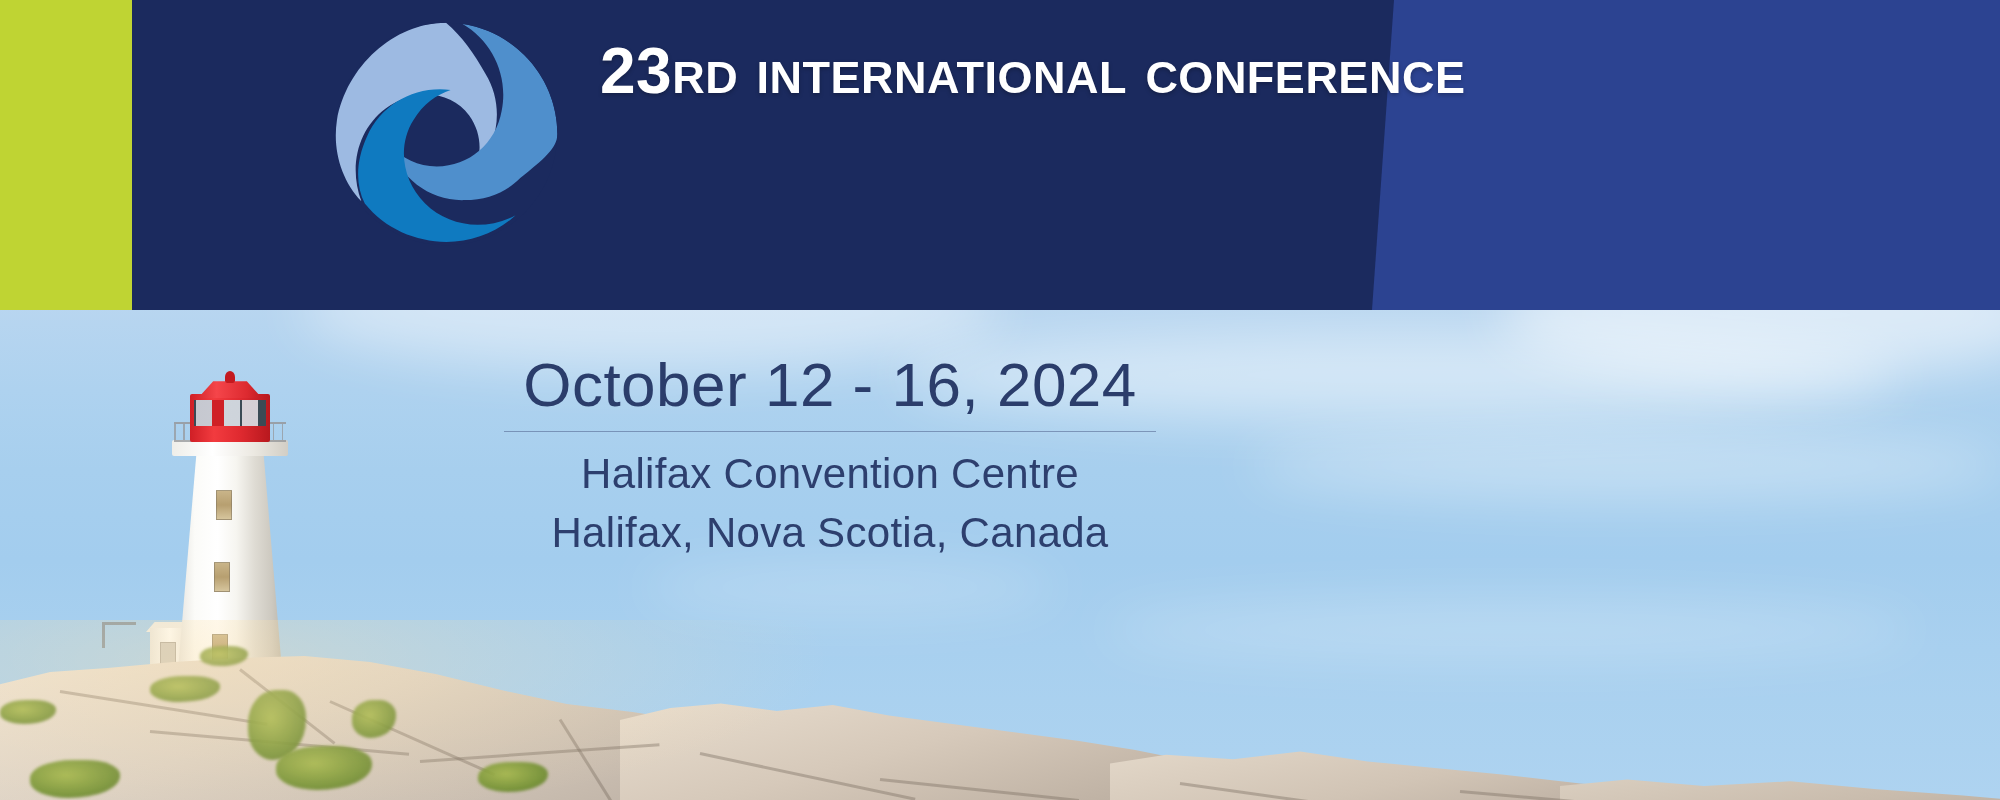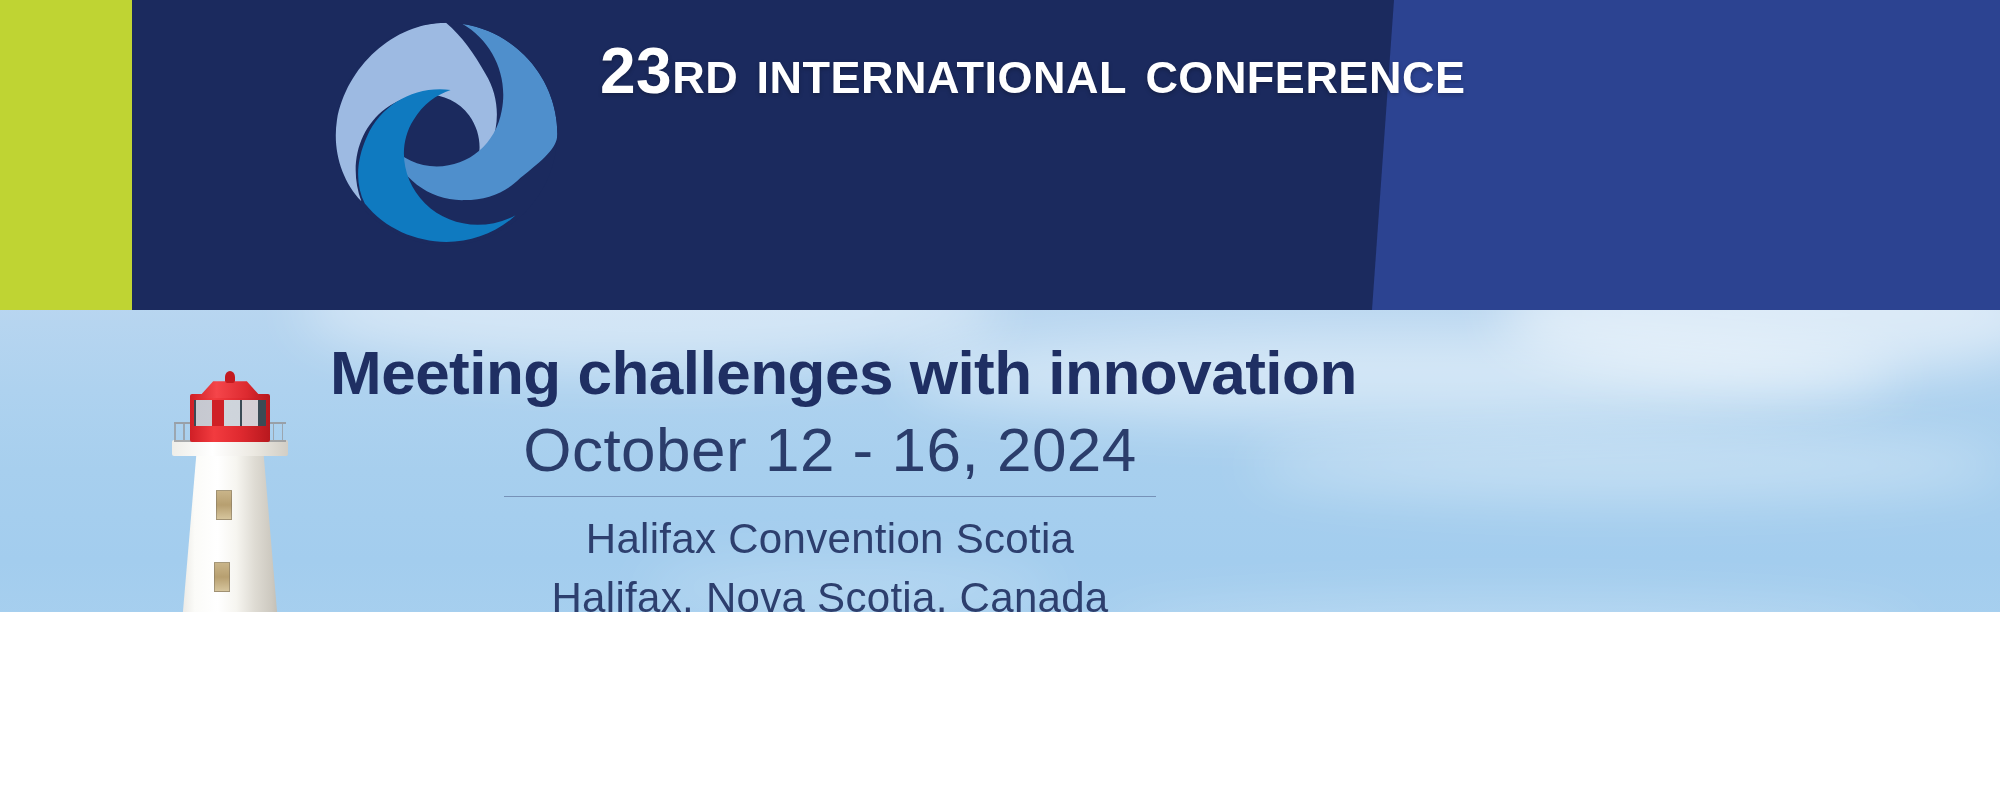--- a/index.html
+++ b/index.html
@@ -2,21 +2,21 @@
 <html><head>
 <meta charset="utf-8">
 <style>
   * { margin:0; padding:0; box-sizing:border-box; }
   html,body { background:#fff; }
   body { font-family:"Liberation Sans", sans-serif; }
 
   #banner {
     position:relative;
     width:2000px;
-    height:612px;
+    height:800px;
     overflow:hidden;
   }
 
   
   .photo {
     position:absolute;
     left:0; top:0;
     width:2000px; height:800px;
     overflow:hidden;
   }
@@ -345,20 +345,19 @@
         </g>
       </svg>
     </div>
 
     <div class="header-title">
       <span class="ln">23rd International Conference</span>
     </div>
   </div>
 
   <div class="tagline-block">
-    <div class="tagline">Meeting challenges with innovation</div>
     <div class="dates">October 12 - 16, 2024</div>
     <div class="divider"></div>
-    <div class="venue">Halifax Convention Scotia</div>
+    <div class="venue">Halifax Convention Centre</div>
     <div class="venue" style="margin-top:8px;">Halifax, Nova Scotia, Canada</div>
   </div>
 
 </div>
 
 </body></html>

